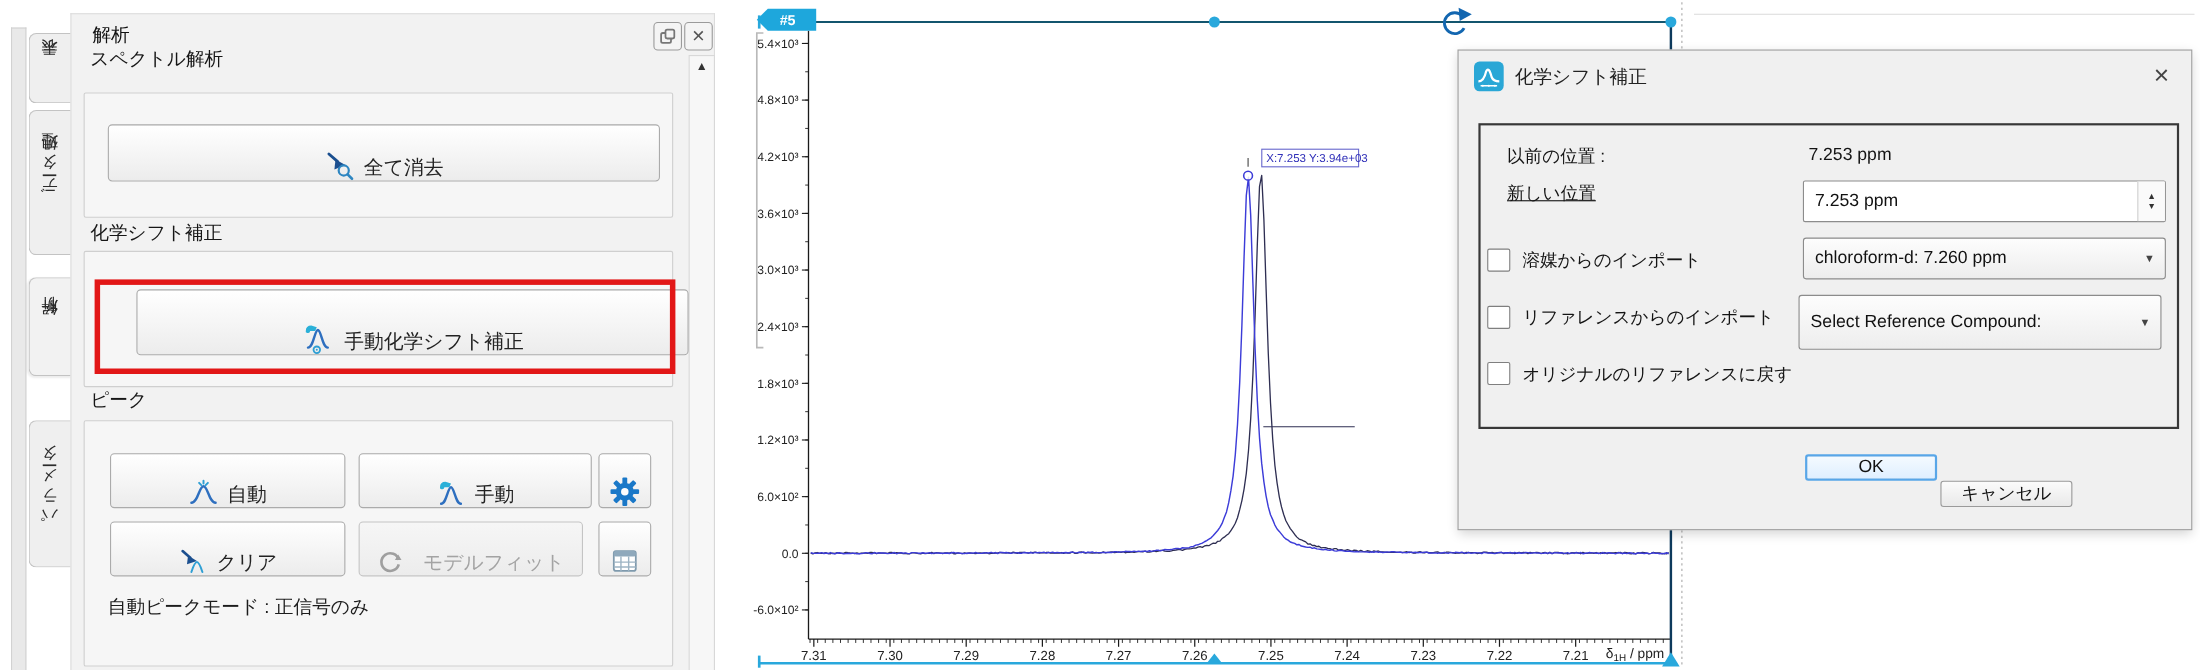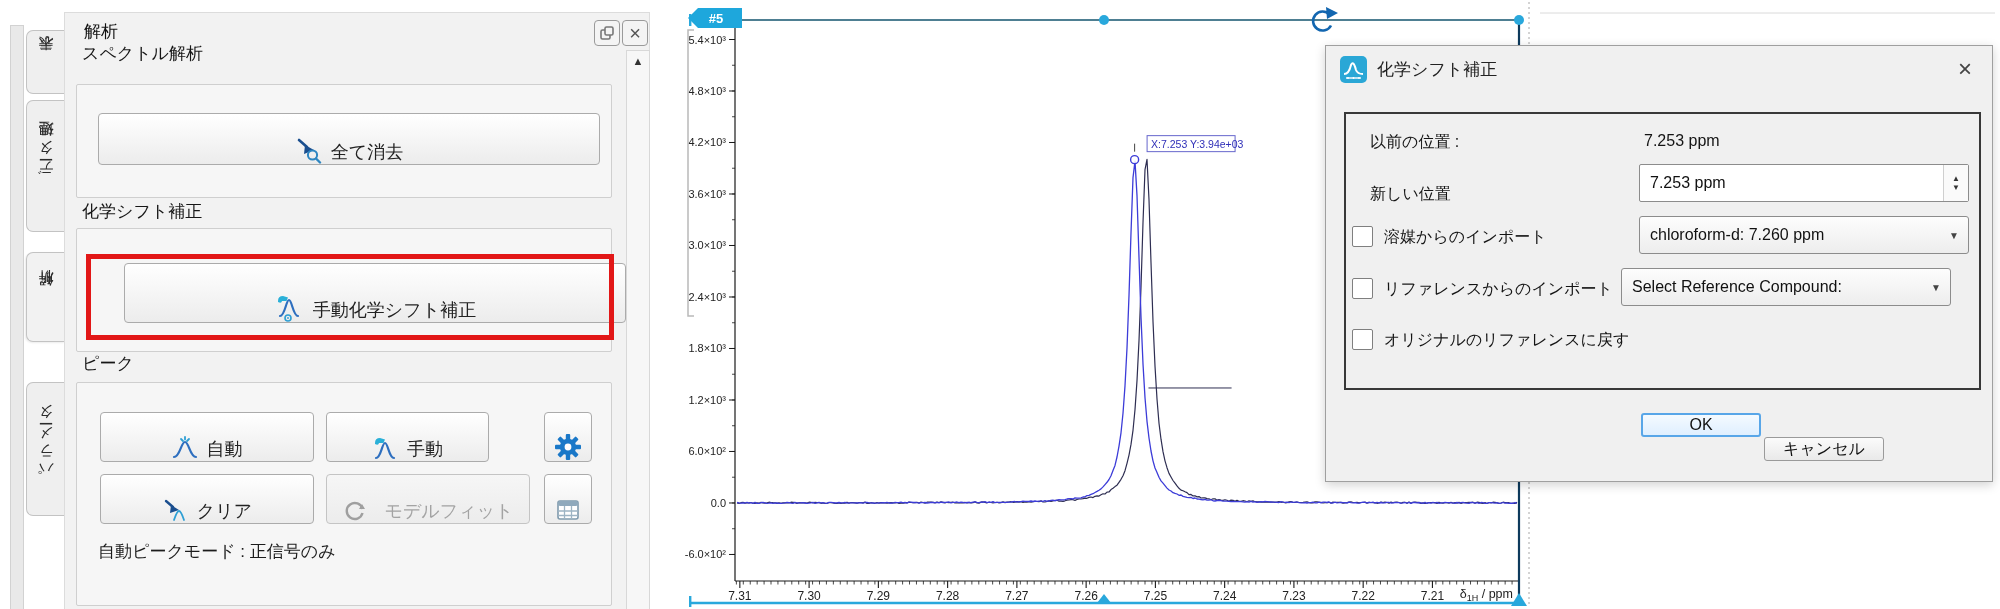--- a/index.html
+++ b/index.html
@@ -128,21 +128,21 @@
   <div class="abs group" style="left:76px;top:382px;width:534px;height:222px;"></div>
 
   <div class="abs pbtn" style="left:100px;top:412px;width:214px;height:50px;">
     <svg width="26" height="26" viewBox="0 0 26 26">
       <path d="M2 22 C8 22 9 7 13 7 C17 7 18 22 24 22" fill="none" stroke="#2e6fbf" stroke-width="2.2" stroke-linecap="round"></path>
       <path d="M9 4 L11 6 M13 2 L13 4.5 M17 4 L15 6" stroke="#2e9fd4" stroke-width="1.8" stroke-linecap="round"></path>
     </svg>
     <span>自動</span>
   </div>
 
-  <div class="abs pbtn" style="left:326px;top:412px;width:163px;height:50px;">
+  <div class="abs pbtn" style="left:326px;top:412px;width:212px;height:50px;">
     <svg width="26" height="26" viewBox="0 0 26 26">
       <path d="M3 8 q0 -5 5 -5 l5 1.5 l-1.5 3.5 l-4.5 0 q-0.5 3 -4 1 z" fill="#2ab0d8"></path>
       <path d="M4 23 C9 23 10 8 13 8 C16 8 17 23 22 23" fill="none" stroke="#2e6fbf" stroke-width="2.2" stroke-linecap="round"></path>
     </svg>
     <span>手動</span>
   </div>
 
   <div class="abs pbtn" style="left:544px;top:412px;width:48px;height:50px;">
     <svg width="28" height="28" viewBox="0 0 28 28">
       <g transform="translate(14,14)" fill="#1a78c8">
@@ -409,39 +409,39 @@
       <div class="dlg-close">
         <span>×</span>
       </div>
     </div>
 
     <div class="dlg-group"></div>
 
     <div class="dlg-label" style="left:44px;top:86px;">以前の位置 :</div>
     <div class="dlg-value" style="left:318px;top:86px;">7.253 ppm</div>
 
-    <div class="dlg-label" style="left:44px;top:138px;">新しい位置</div>
+    <div class="dlg-label" style="left:44px;top:120px;text-decoration:underline;">新しい位置</div>
     <div class="spinbox" style="left:313px;top:118px;width:330px;height:38px;">
       <div class="val">7.253 ppm</div>
       <div class="spin-arrows">
         <span>▲</span>
         <span>▼</span>
       </div>
     </div>
 
     <div class="checkbox" style="left:26px;top:180px;"></div>
     <div class="dlg-label" style="left:58px;top:181px;">溶媒からのインポート</div>
     <div class="combo" style="left:313px;top:170px;width:330px;height:38px;justify-content:center;">
       <div class="val">chloroform-d: 7.260 ppm</div>
       <div class="arrow">▼</div>
     </div>
 
     <div class="checkbox" style="left:26px;top:232px;"></div>
     <div class="dlg-label" style="left:58px;top:233px;">リファレンスからのインポート</div>
-    <div class="combo" style="left:295px;top:222px;width:330px;height:38px;">
+    <div class="combo" style="left:309px;top:222px;width:330px;height:50px;">
       <div class="val">Select Reference Compound:</div>
       <div class="arrow">▼</div>
     </div>
 
     <div class="checkbox" style="left:26px;top:283px;"></div>
     <div class="dlg-label" style="left:58px;top:284px;">オリジナルのリファレンスに戻す</div>
 
     <div class="dlg-btn primary" style="left:315px;top:367px;">
       <span>OK</span>
     </div>

